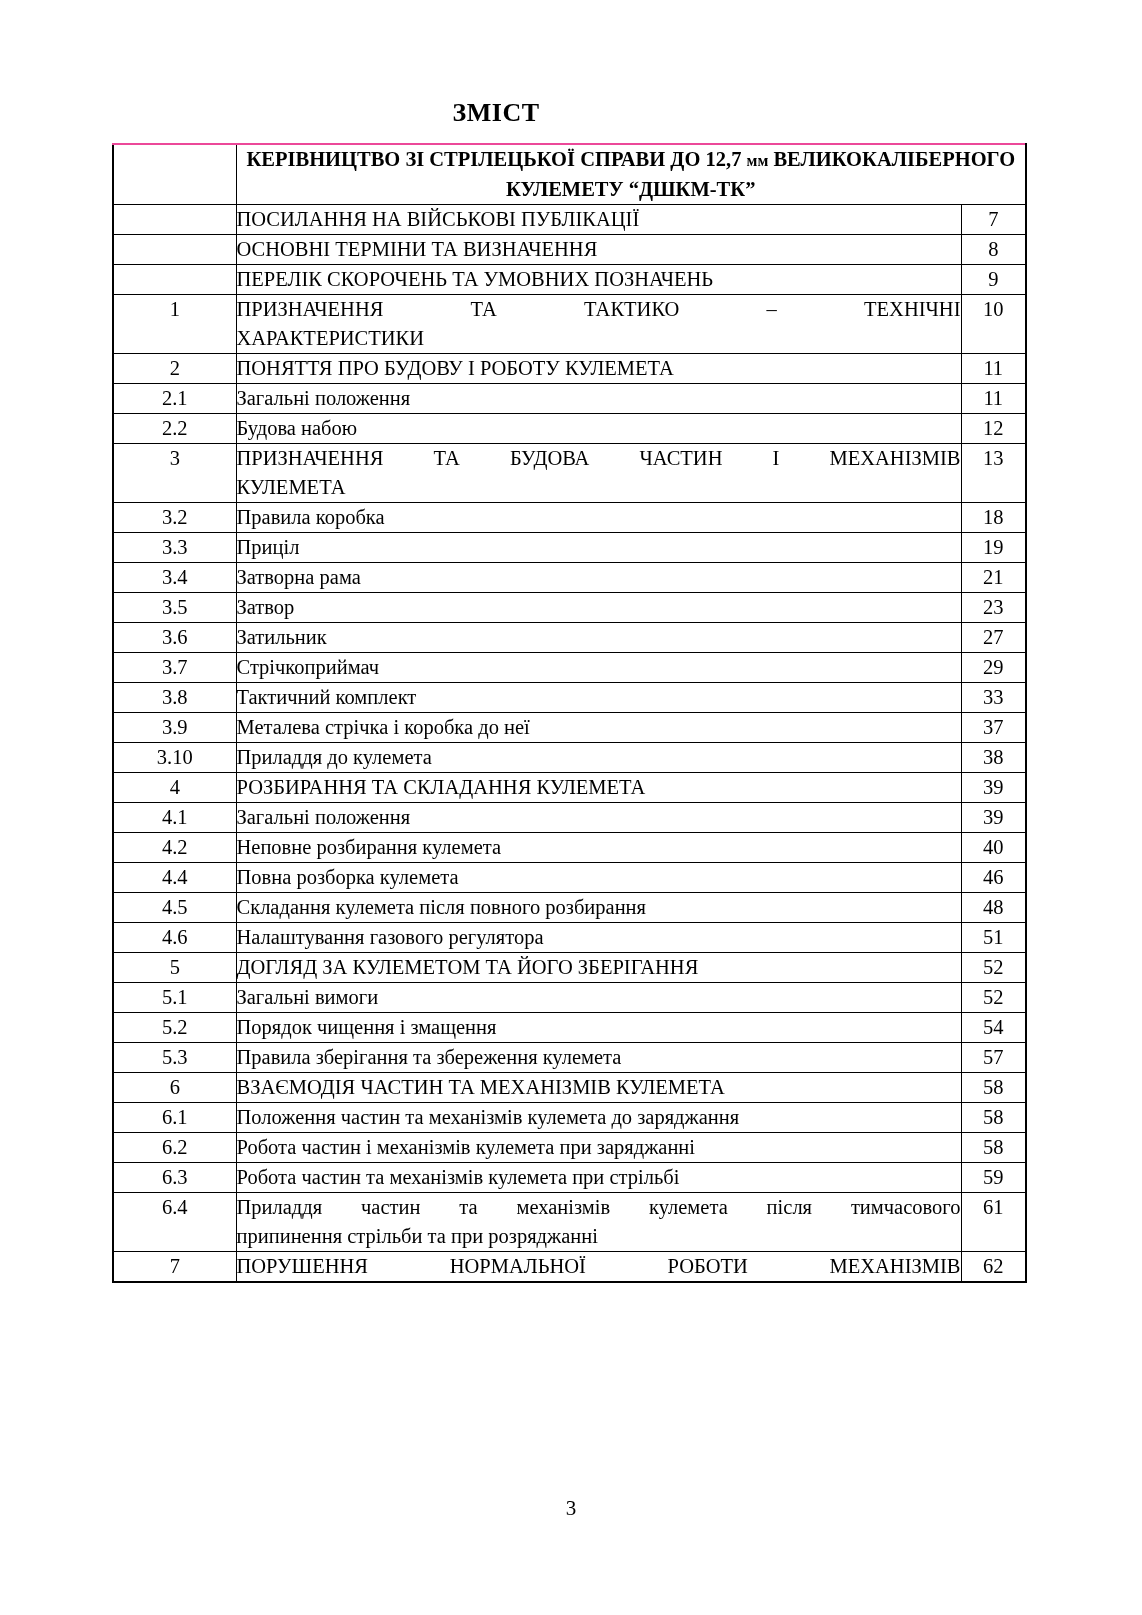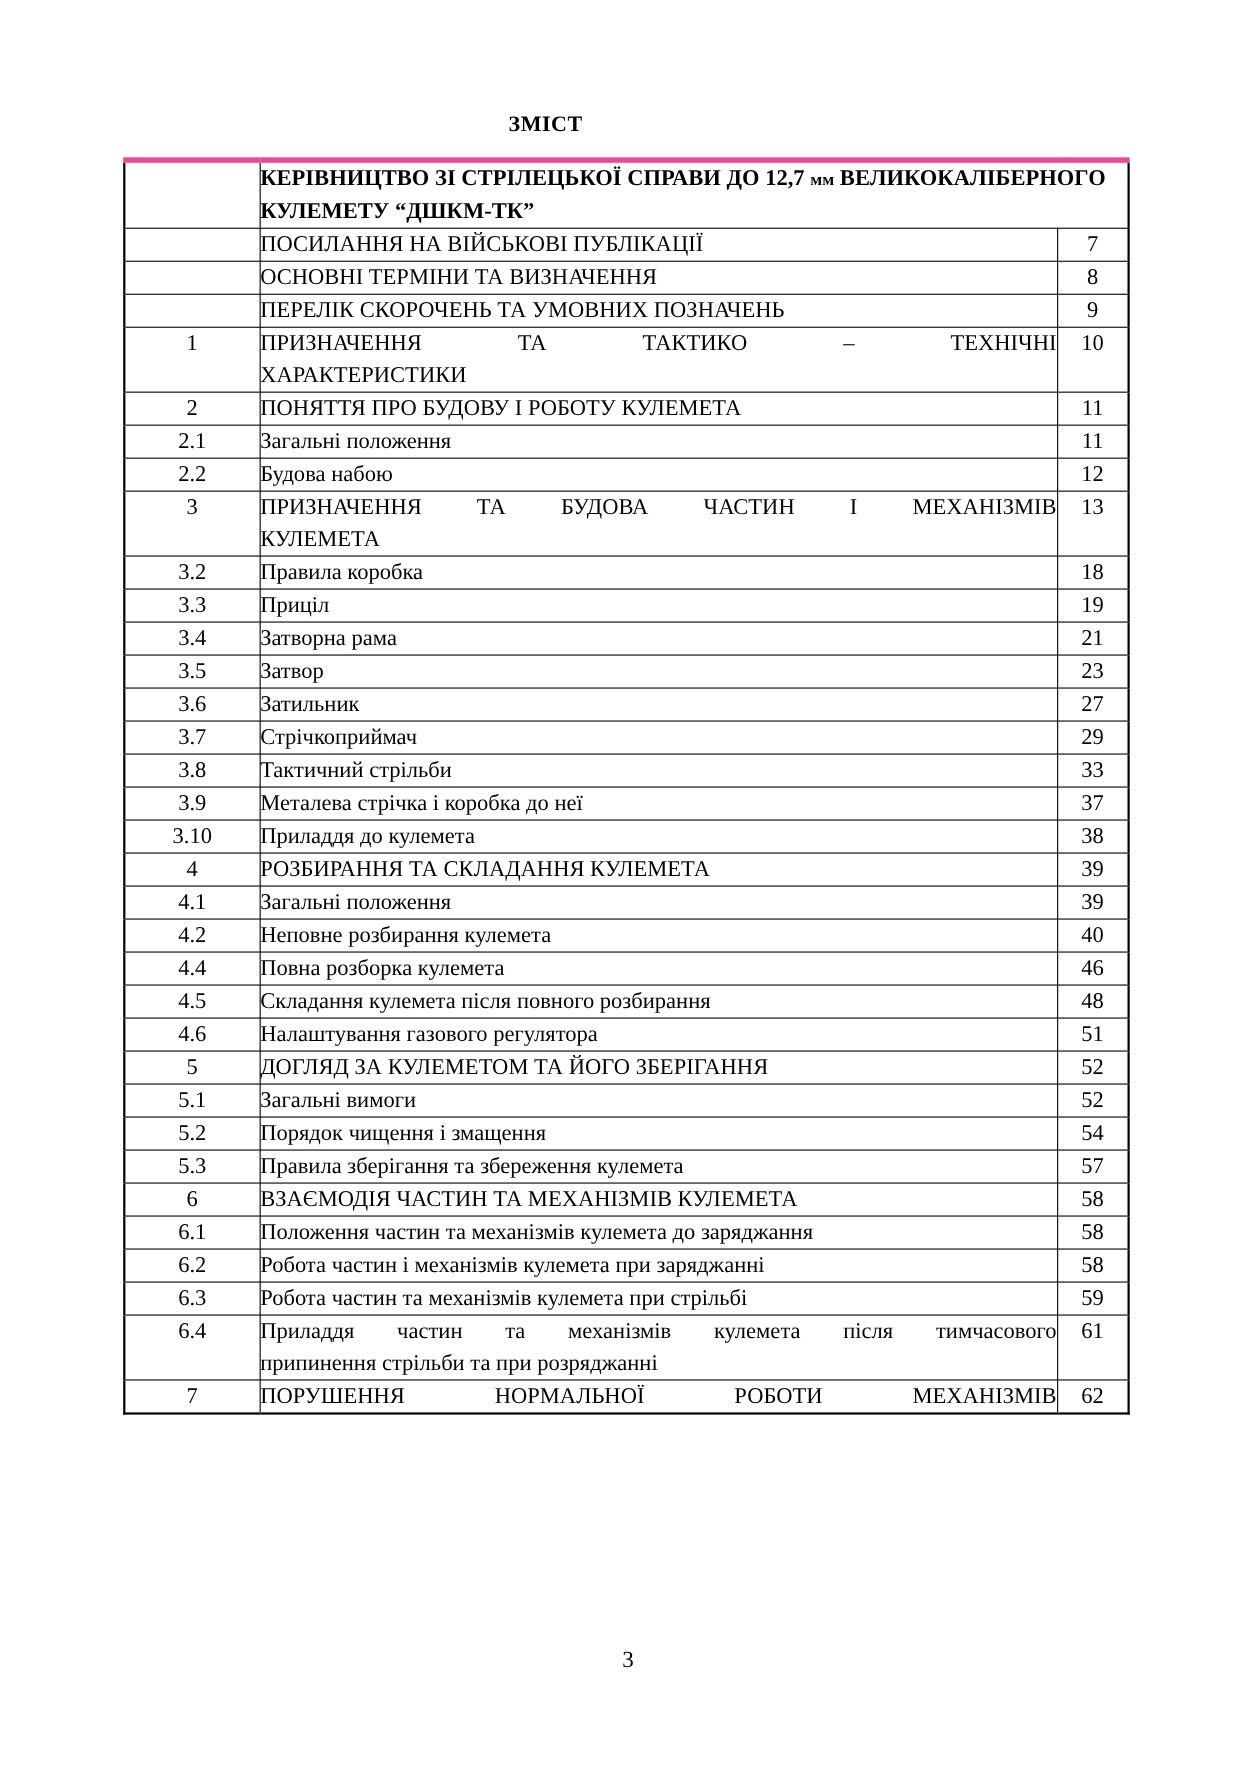--- a/index.html
+++ b/index.html
@@ -24,21 +24,21 @@
     height: 1615px;
   }
 
   
   .page-title {
     position: absolute;
     left: 0;
     top: 100px;
     width: 992px;
     text-align: center;
-    font-size: 20px;
+    font-size: 26px;
     font-weight: bold;
     letter-spacing: 0.5px;
     line-height: 26px;
   }
 
   
   .toc-wrap {
     position: absolute;
     left: 112px;
     top: 143px;
@@ -60,21 +60,21 @@
     border: 1px solid #000;
     padding: 0;
     vertical-align: top;
     font-size: 20.5px;
     line-height: 29px;
   }
 
   
   table.toc tr td:first-child { border-left: 2px solid #000; }
   table.toc tr td:last-child  { border-right: 2px solid #000; }
-  table.toc tr:first-child td { border-top: 5px solid #ec4899; }
+  table.toc tr:first-child td { border-top: 2px solid #ec4899; text-align: center; }
   table.toc tr:last-child  td { border-bottom: 2px solid #000; }
 
   
   .cnum {
     text-align: center;
     padding: 1px 4px 2px 4px;
     white-space: nowrap;
   }
   .ctitle {
     padding: 1px 8px 2px 8px;
@@ -231,21 +231,21 @@
           <tr>
             <td class="cnum">3.7</td>
             <td class="ctitle">
               <div class="line-last">Стрічкоприймач</div>
             </td>
             <td class="cpage">29</td>
           </tr>
           <tr>
             <td class="cnum">3.8</td>
             <td class="ctitle">
-              <div class="line-last">Тактичний стрільби</div>
+              <div class="line-last">Тактичний комплект</div>
             </td>
             <td class="cpage">33</td>
           </tr>
           <tr>
             <td class="cnum">3.9</td>
             <td class="ctitle">
               <div class="line-last">Металева стрічка і коробка до неї</div>
             </td>
             <td class="cpage">37</td>
           </tr>

